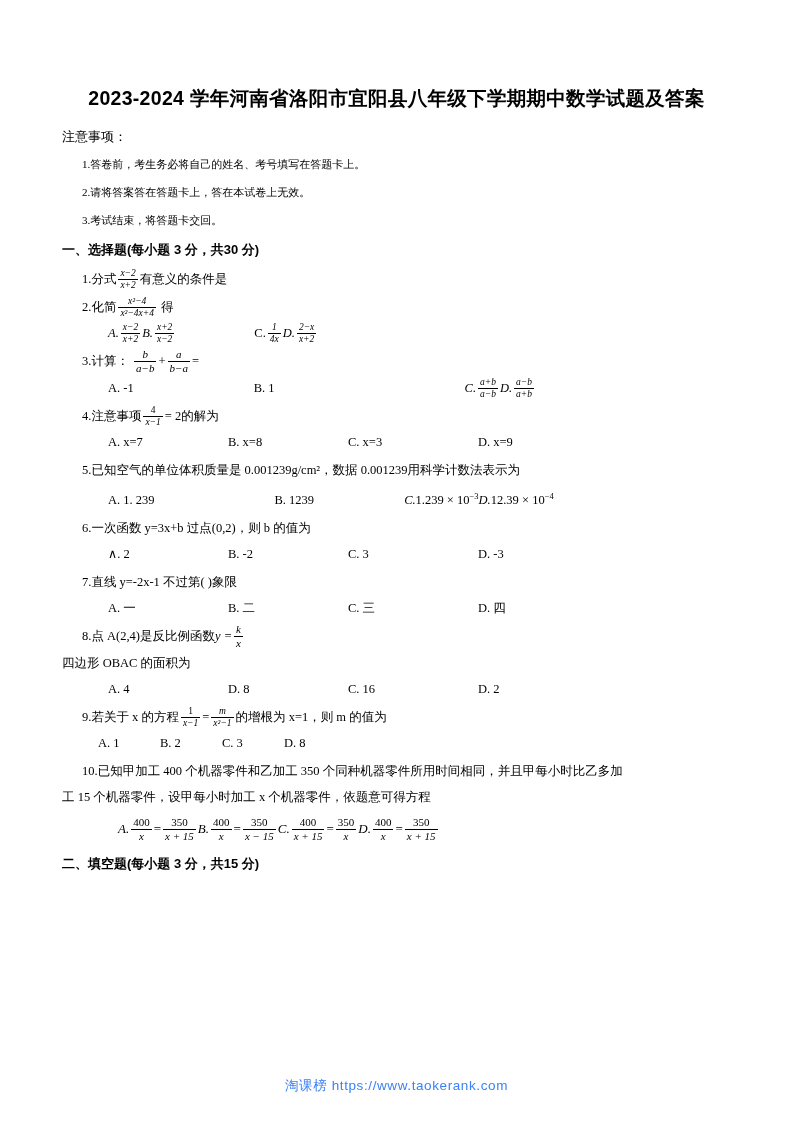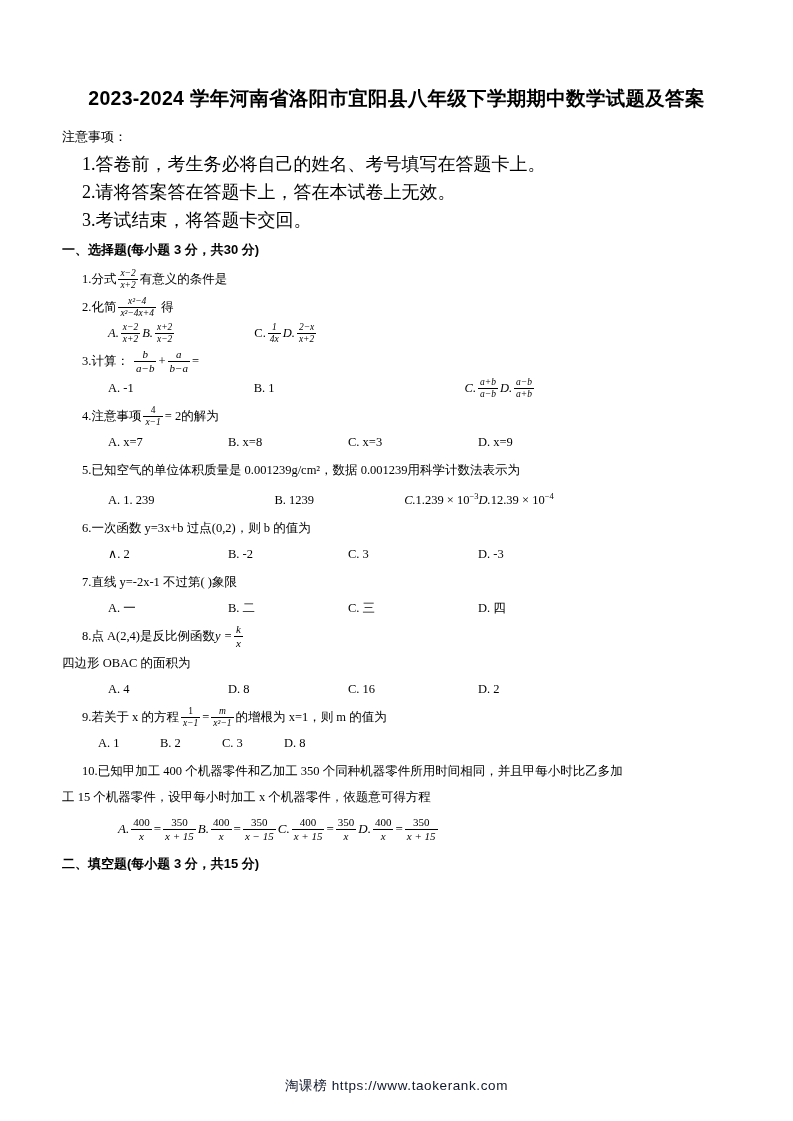--- a/index.html
+++ b/index.html
@@ -30,21 +30,21 @@
     text-align: center;
     margin: 0 0 10px 0;
     letter-spacing: 0.3px;
   }
   .notice-head {
     font-size: 13px;
     margin: 12px 0 7px 0;
     line-height: 20px;
   }
   .notice-item {
-    font-size: 18px;
+    font-size: 11px;
     line-height: 20px;
     margin: 0 0 8px 0;
     padding-left: 20px;
   }
   .section-head {
     font-family: "Liberation Sans", sans-serif;
     font-weight: bold;
     font-size: 13px;
     line-height: 20px;
     margin: 10px 0 6px 0;
@@ -102,21 +102,21 @@
   .ital { font-style: italic; }
 
   .footer {
     position: absolute;
     left: 0;
     bottom: 26px;
     width: 100%;
     text-align: center;
     font-family: "Liberation Sans", sans-serif;
     font-size: 13.5px;
-    color: #0f172a;
+    color: #3b82f6;
     letter-spacing: 0.6px;
   }
   .math-center {
     font-size: 13px;
     line-height: 30px;
     padding-left: 56px;
     margin: 4px 0 2px 0;
   }
 </style>
 </head>

